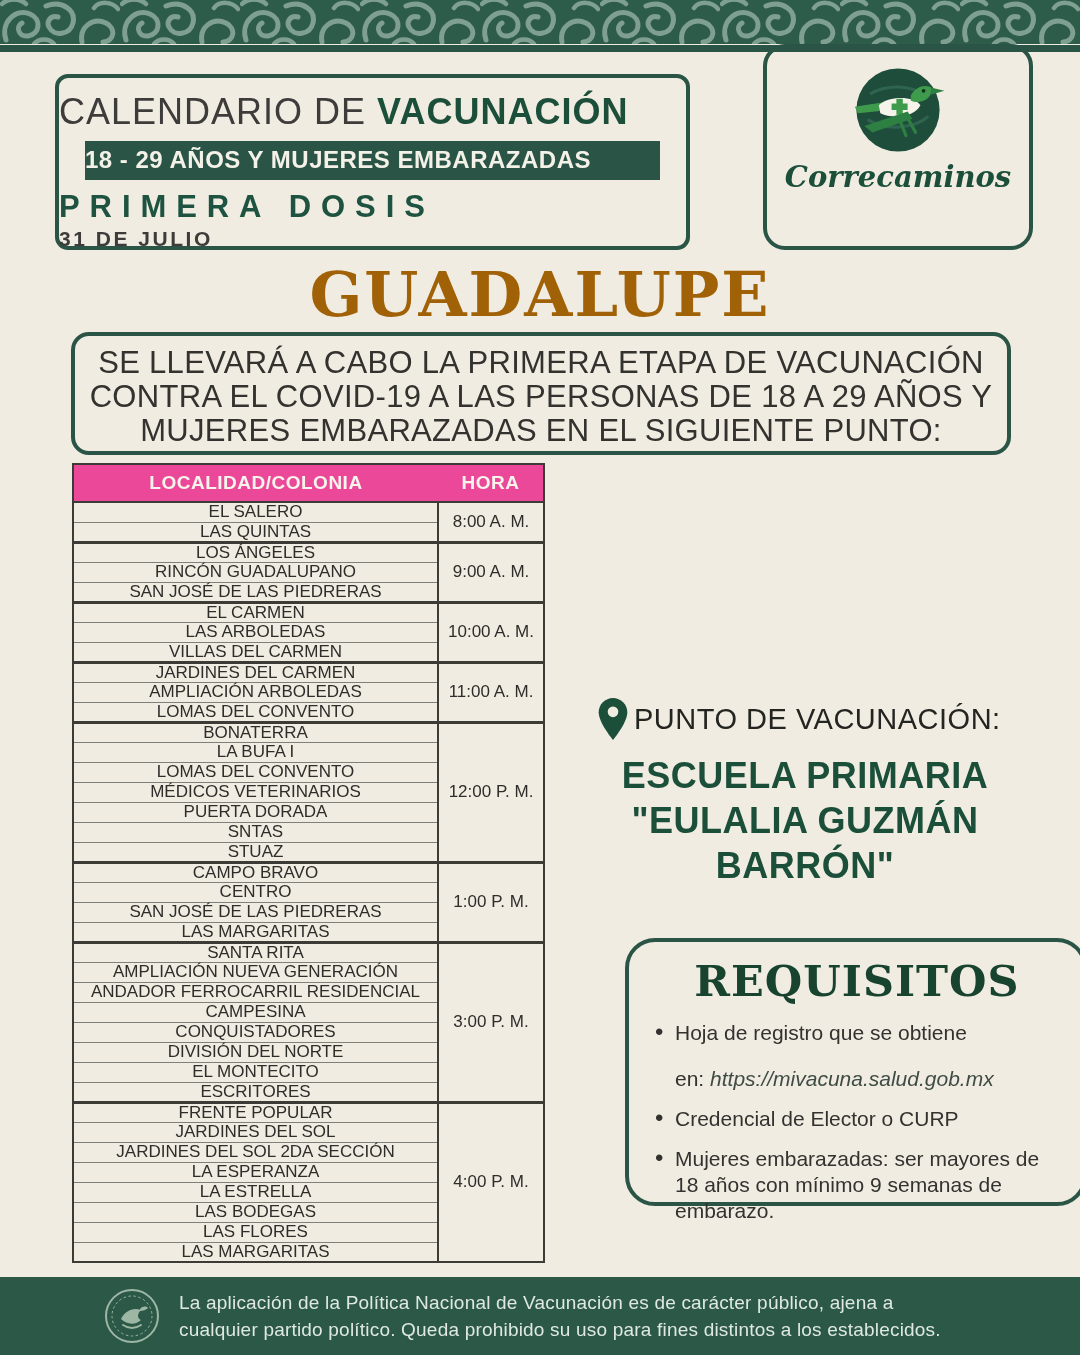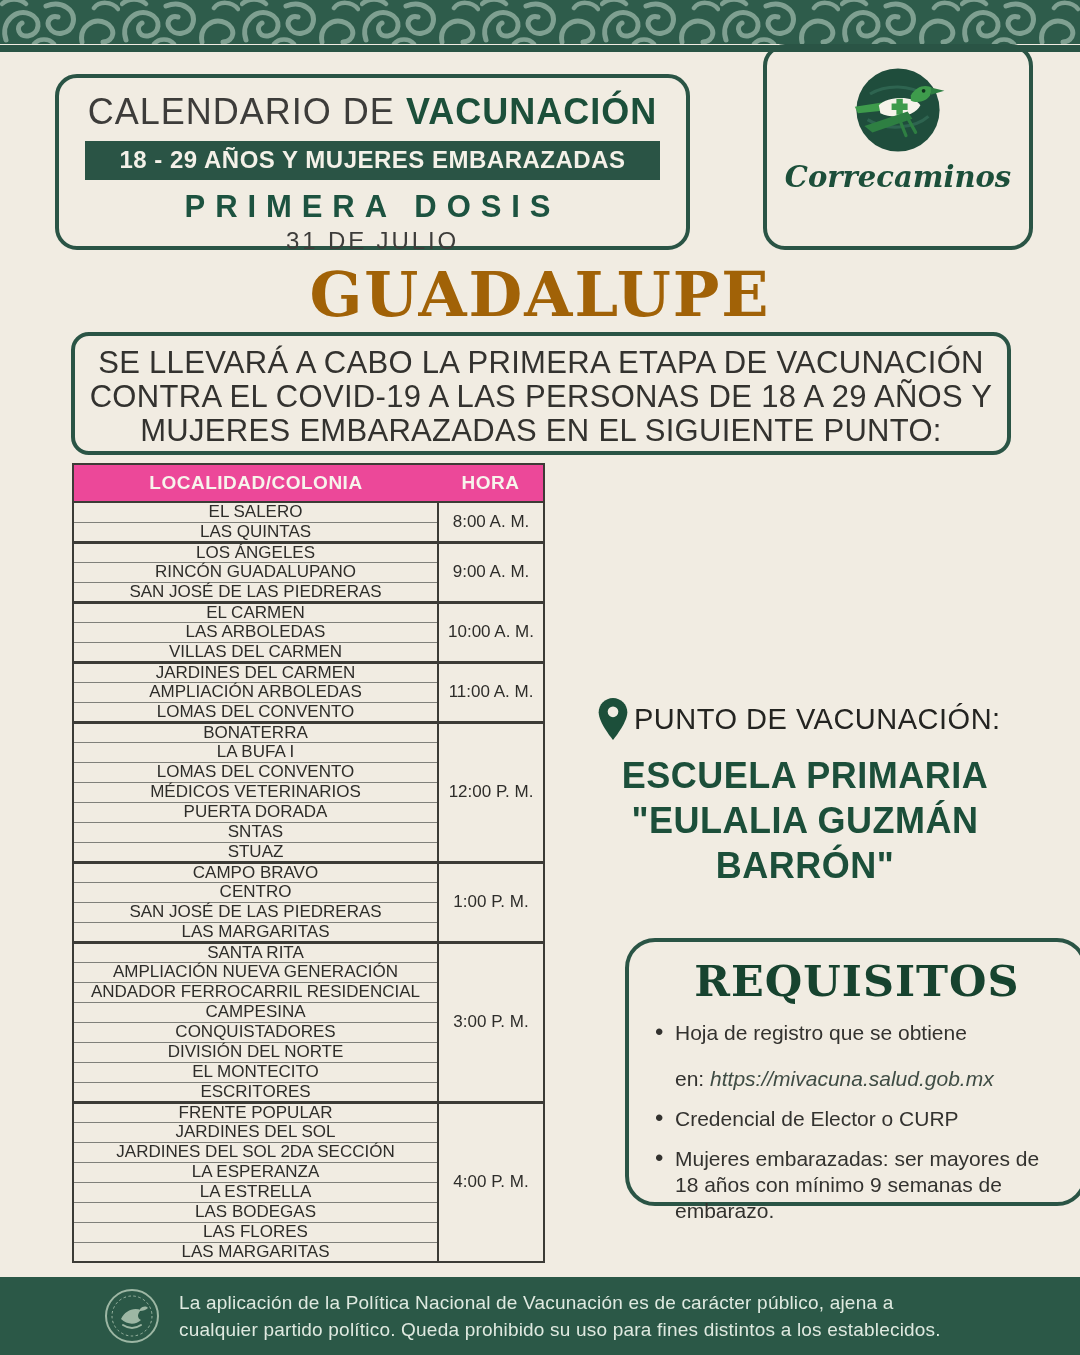--- a/index.html
+++ b/index.html
@@ -7,32 +7,32 @@
   .poster{
     position:relative; width:1080px; height:1355px; margin:0 auto;
     background:#f1ece2; overflow:hidden;
     font-family:"Liberation Sans", sans-serif; color:#32312e;
   }
   
   .top-band{ position:absolute; left:0; top:0; width:1080px; height:52px; z-index:3; }
   
   .header-box{
     position:absolute; left:55px; top:74px; width:635px; height:176px;
-    border:4px solid #2a5445; border-radius:22px; text-align:center; z-index:2;
+    border:4px solid #2a5445; border-radius:13px; text-align:left; z-index:2;
   }
   .title-line{ margin-top:13px; font-size:36px; letter-spacing:1px; white-space:nowrap; }
   .title-prefix{ color:#3d3c3a; font-weight:400; }
   .title-emphasis{ color:#1c4f3a; font-weight:700; }
   .age-band{
     margin:8px 26px 0 26px; background:#2a5445; color:#f4f1e8;
     font-size:24px; font-weight:700; letter-spacing:.5px;
     padding:5px 0 6px 0; white-space:nowrap;
   }
   .dose-line{ margin-top:9px; font-size:31px; font-weight:700; color:#1d5340; letter-spacing:.32em; }
-  .date-line{ margin-top:2px; font-size:24px; font-weight:400; color:#3d3c3a; letter-spacing:.12em; }
+  .date-line{ margin-top:2px; font-size:21px; font-weight:700; color:#3d3c3a; letter-spacing:.12em; }
   
   .logo-box{
     position:absolute; left:763px; top:44px; width:270px; height:206px;
     border:4px solid #2a5445; border-radius:22px; text-align:center; z-index:2;
     background:#f1ece2;
   }
   .logo-mark{ margin-top:14px; }
   .brand-name{ margin-top:4px; font-size:38px; font-weight:700; color:#1c4f3a; letter-spacing:2px; }
   .brand-subname{ font-family:"DejaVu Serif", serif; font-style:italic; font-weight:700;
     font-size:29px; color:#1c4f3a; margin-top:-2px; }

